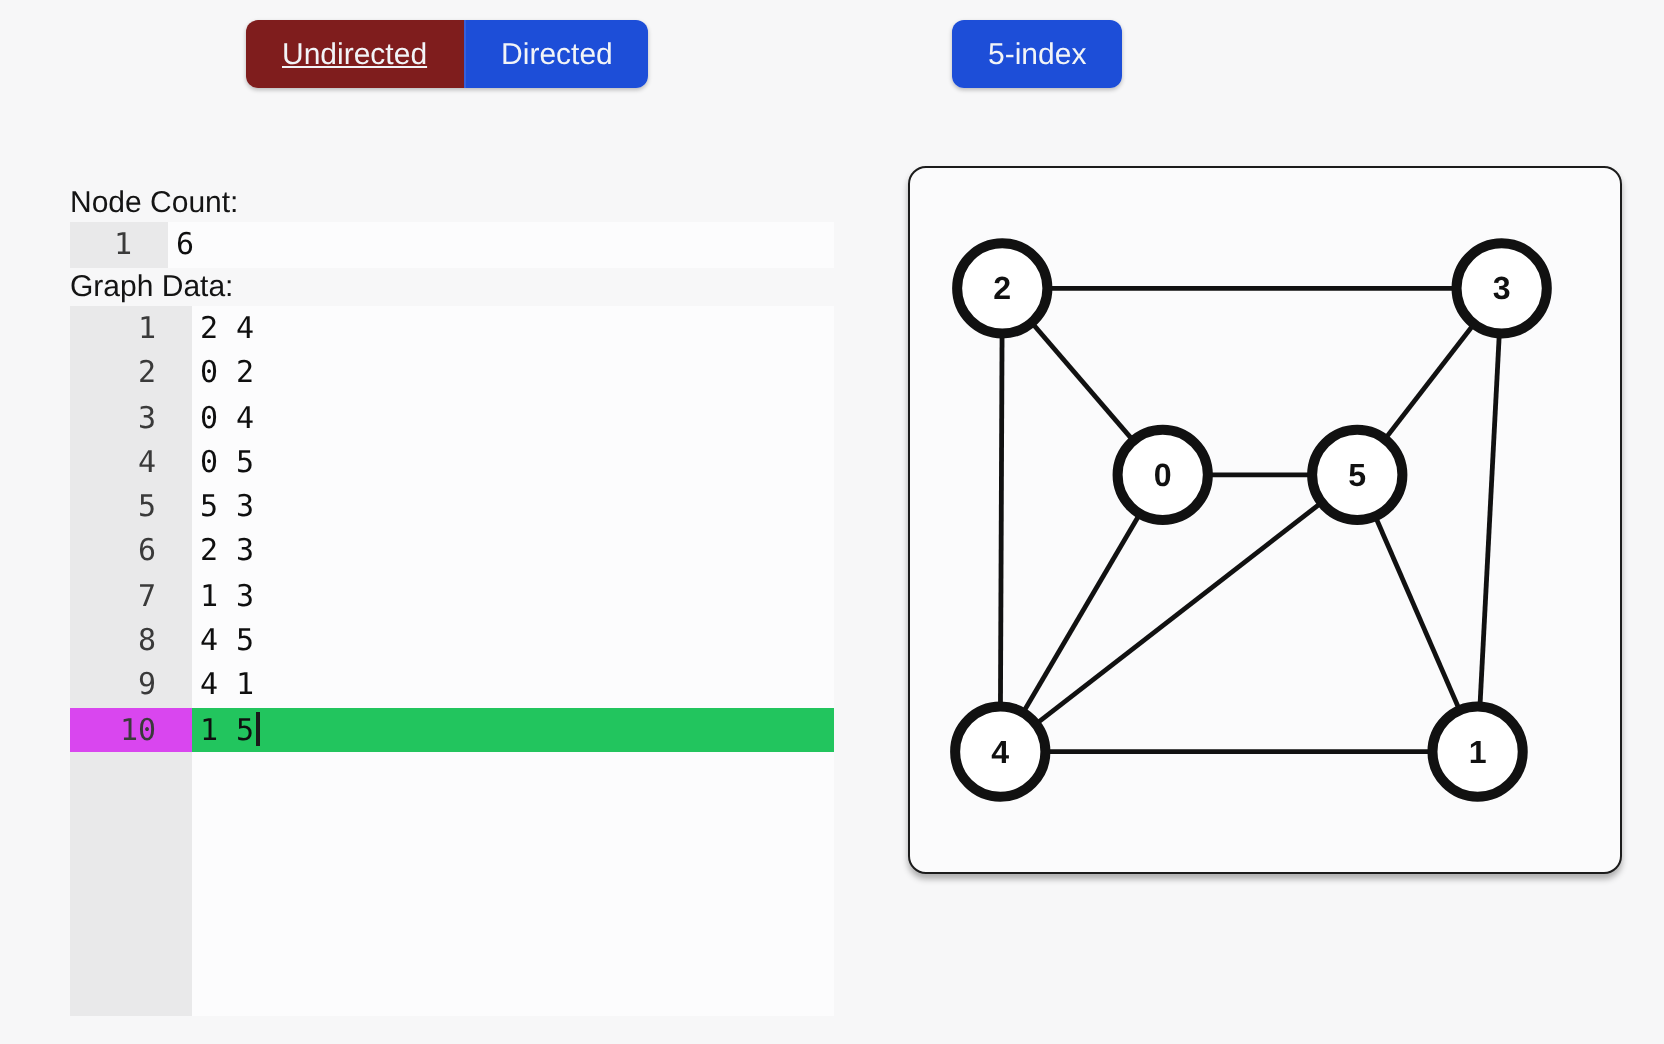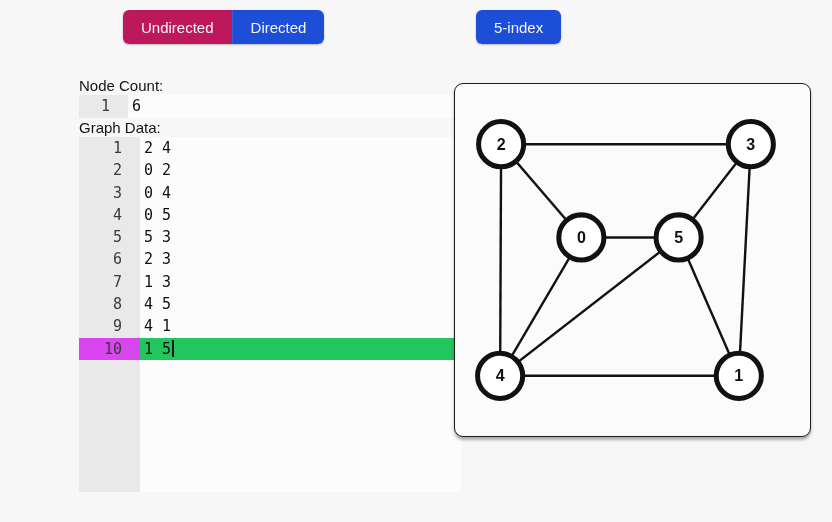--- a/index.html
+++ b/index.html
@@ -15,23 +15,23 @@
     box-shadow:0 1px 2px rgba(0,0,0,0.25);
   }
   #direction-toggle{left:123px;}
   #index-toggle{left:476px;}
   .seg{
     display:flex;align-items:center;justify-content:center;
     padding:0 18px;font-size:15px;color:#f2f4f7;
     background:#1d4ed8;cursor:pointer;white-space:nowrap;
   }
   .seg + .seg{border-left:1px solid rgba(255,255,255,0.10);}
-  .seg.selected{background:#be185d;border-left-color:transparent;}
+  .seg.selected{background:#7f1d1d;border-left-color:transparent;text-decoration:underline;}
   
-  .editor-col{position:absolute;left:35px;top:76px;width:382px;margin-left:44px;}
+  .editor-col{position:absolute;left:35px;top:92px;width:382px;}
   .ed-label{font-size:15px;line-height:19px;height:19px;color:#141414;}
   .cm{display:flex;background:#fcfcfd;}
   .cm-gutter{background:#e9e9ea;flex:none;}
   #node-count-editor .cm-gutter{width:49px;}
   #graph-data-editor .cm-gutter{width:61px;}
   #node-count-editor{height:23px;}
   #graph-data-editor{height:355px;}
   .cm-content{flex:1;min-width:0;}
   .gutter-num{
     font-family:"DejaVu Sans Mono",monospace;font-size:15px;line-height:22.3px;

